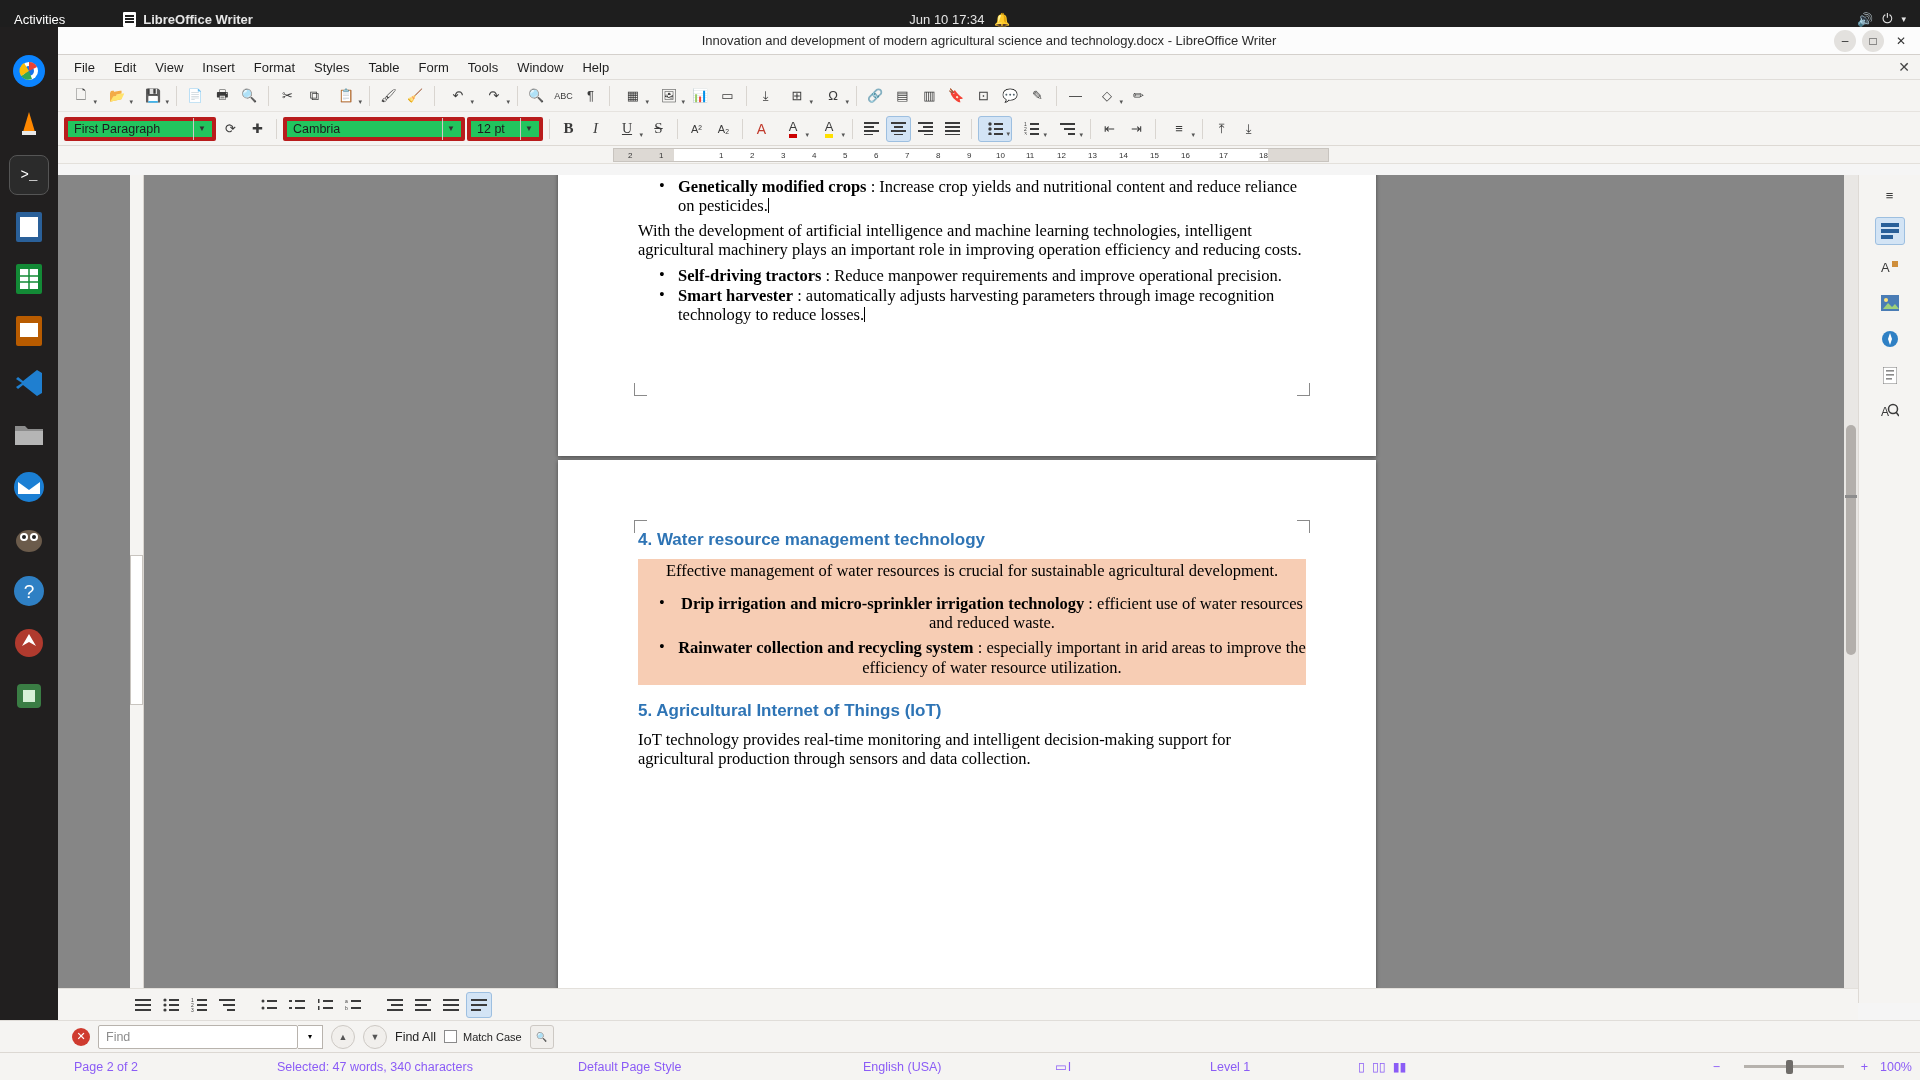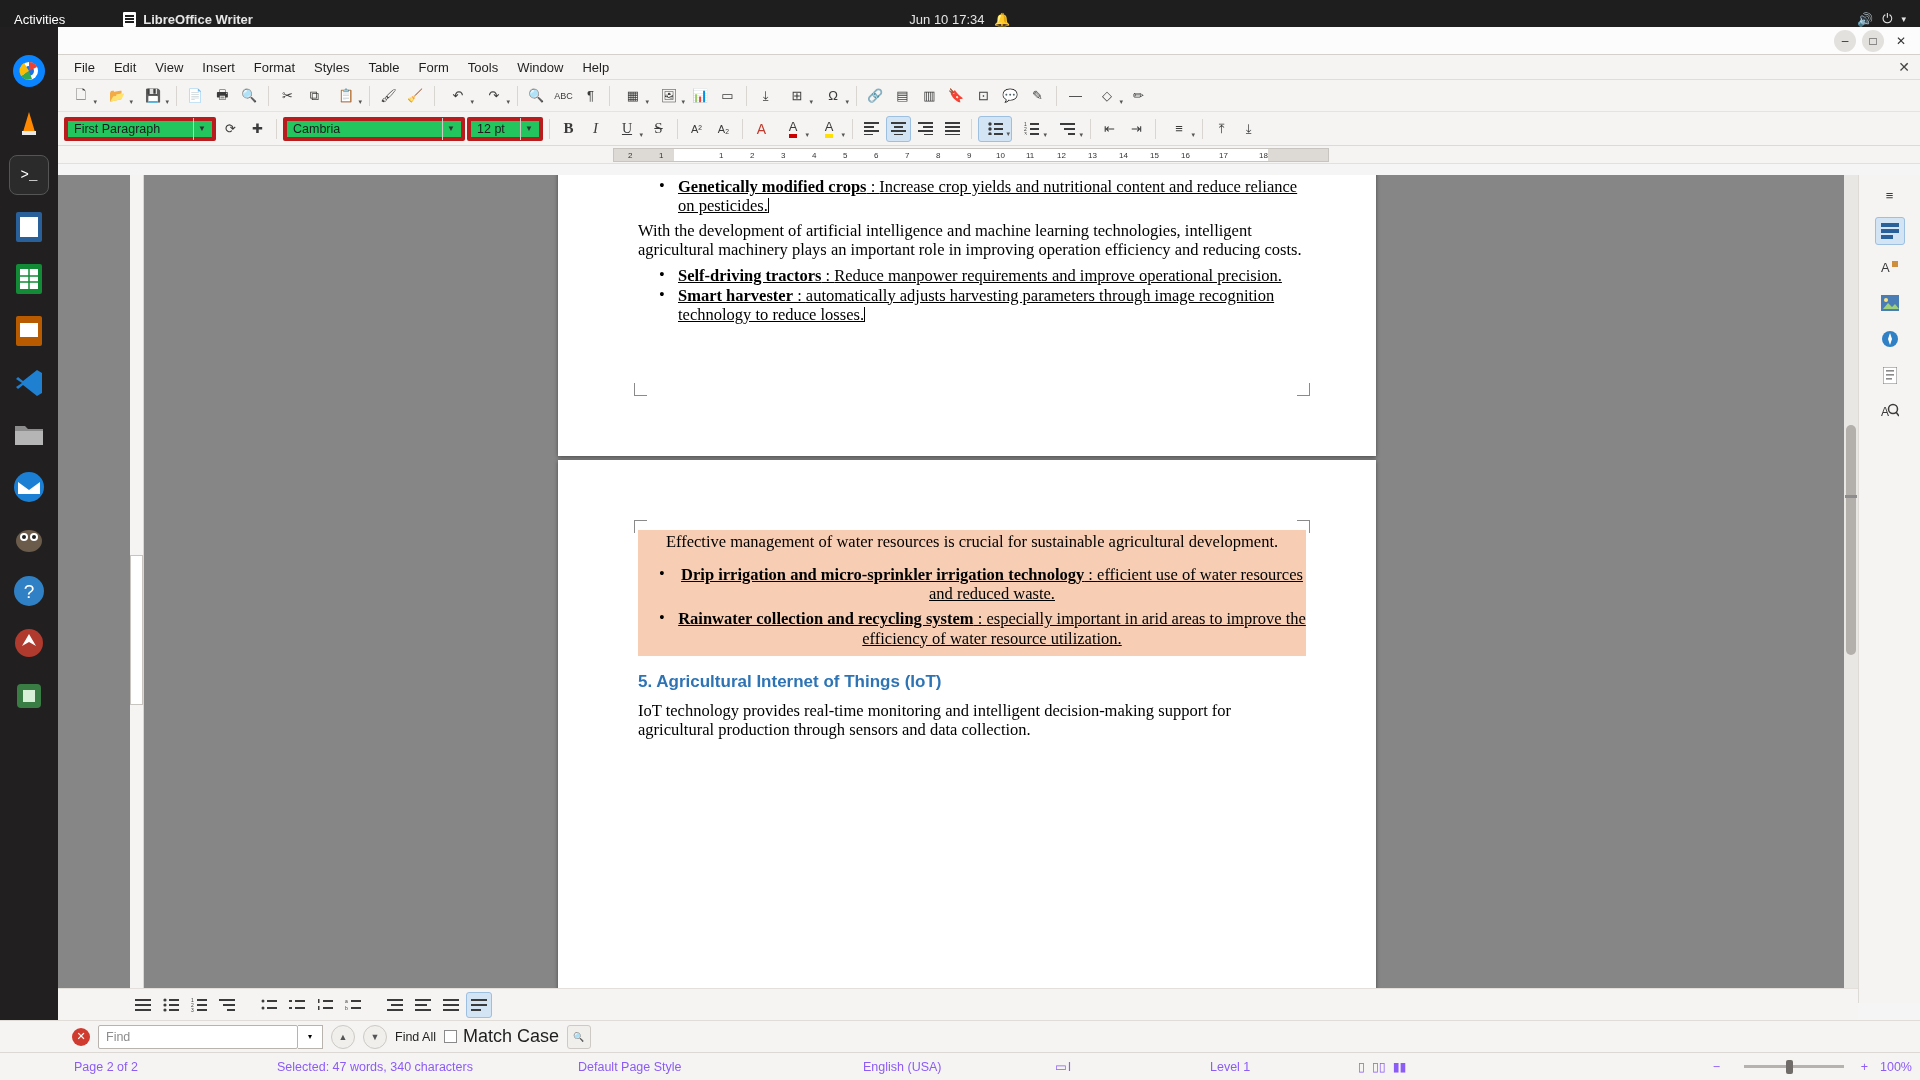--- a/index.html
+++ b/index.html
@@ -123,21 +123,21 @@
   .pg-inner { position: absolute; left: 80px; right: 70px; }
   .corner { position: absolute; width: 13px; height: 13px; border-color: #8a8a8a; border-style: solid; }
   .c-tl { border-width: 1px 0 0 1px; left: 76px; }
   .c-tr { border-width: 1px 1px 0 0; right: 66px; }
   .c-bl { border-width: 0 0 1px 1px; left: 76px; }
   .c-br { border-width: 0 1px 1px 0; right: 66px; }
 
   .h2 { color: #2e74b5; font-weight: bold; font-size: 17px; font-family: "Liberation Sans", sans-serif; margin: 0 0 9px 0;}
   .para { font-size: 16.5px; line-height: 1.16; margin: 0 0 6px 0; }
   ul.bl { margin: 2px 0 6px 0; padding-left: 40px; list-style: none; }
-  ul.bl li { font-size: 16.5px; line-height: 1.16; margin-bottom: 1px; position: relative; text-decoration: underline; }
+  ul.bl li { font-size: 16.5px; line-height: 1.16; margin-bottom: 1px; position: relative; }
   ul.bl li:before { content: "•"; position: absolute; left: -19px; top: -1px; }
   b { font-weight: bold; }
 
   .sel-block { background: #f7cdb4; padding: 2px 0; }
   .sel-block .para, .sel-block li { text-align: center; }
   .cursor-bar { display:inline-block; width:1px; height:15px; background:#000; vertical-align:-2px; }
 
   
   .rsidebar {
     position: absolute; right: 0; top: 148px; width: 62px; height: 828px;
@@ -173,21 +173,21 @@
   .find-input {
     width: 200px; height: 24px; border: 1px solid #b8b3ad; background: #fff; border-radius: 2px;
     display:flex; align-items:center; padding-left: 7px; font-size: 12.5px; color: #8d8d8d;
   }
   .find-drop { width: 25px; height: 24px; border: 1px solid #b8b3ad; border-left: none; background:#fff;
                display:flex; align-items:center; justify-content:center; font-size: 8px;}
   .nav-btn { width: 24px; height: 24px; border-radius: 12px; border: 1px solid #cdc9c4; background:#f1efec;
              display:flex; align-items:center; justify-content:center; font-size: 9px; color:#555;}
   .findall { font-size: 12.5px; color: #1f1f1f; }
   .chk { width: 13px; height: 13px; border: 1px solid #8a8a8a; background:#fff; display:inline-block; vertical-align:-2px;}
-  .mc-label { font-size: 18px; color:#1f1f1f; }
+  .mc-label { font-size: 11px; color:#1f1f1f; }
 
   
   .statusbar {
     position: absolute; left: 0; bottom: 0; width: 1920px; height: 28px;
     background: #f5f4f2; border-top: 1px solid #dcd8d3;
     display: flex; align-items: center; font-size: 12.5px; color: #8b5cf6;
   }
   .sb { position: absolute; }
   .zoomslider { position: absolute; right: 66px; width: 120px; height: 20px; display:flex; align-items:center;}
   .zoomtrack { position:absolute; left: 10px; right: 10px; height: 3px; background:#b6b2ad;}
@@ -312,20 +312,21 @@
             <circle cx="13" cy="22" r="2.6"></circle>
             <circle cx="22" cy="22" r="2.6"></circle>
           </g>
       </svg>
     </div>
   </div>
 
   <div class="window">
 
     <div class="titlebar">
+      <span>Innovation and development of modern agricultural science and technology.docx - LibreOffice Writer</span>
       <div class="winbtns">
         <div class="winbtn">–</div>
         <div class="winbtn">□</div>
         <div class="winbtn close">✕</div>
       </div>
     </div>
 
     <div class="menubar">
       <div class="mi">File</div>
       <div class="mi">Edit</div>
@@ -562,20 +563,21 @@
               <b>Smart harvester</b><span> : </span><span>automatically adjusts harvesting parameters through image recognition technology to reduce losses.</span><span class="cursor-bar"></span>
             </li>
           </ul>
         </div>
       </div>
 
       <div class="page page2">
         <div class="corner c-tl" style="top:60px"></div>
         <div class="corner c-tr" style="top:60px"></div>
         <div class="pg-inner" style="top:70px;">
+          <h2 class="h2">4. Water resource management technology</h2>
 
           <div class="sel-block">
             <p class="para" style="padding:0 26px">Effective management of water resources is crucial for sustainable agricultural development.</p>
             <ul class="bl" style="padding-left:40px; margin-top:14px">
               <li style="margin-bottom:6px">
                 <b>Drip irrigation and micro-sprinkler irrigation technology</b><span> : </span><span>efficient use of water resources and reduced waste.</span>
               </li>
               <li>
                 <b>Rainwater collection and recycling system</b><span> : </span><span>especially important in arid areas to improve the efficiency of water resource utilization.</span>
               </li>

